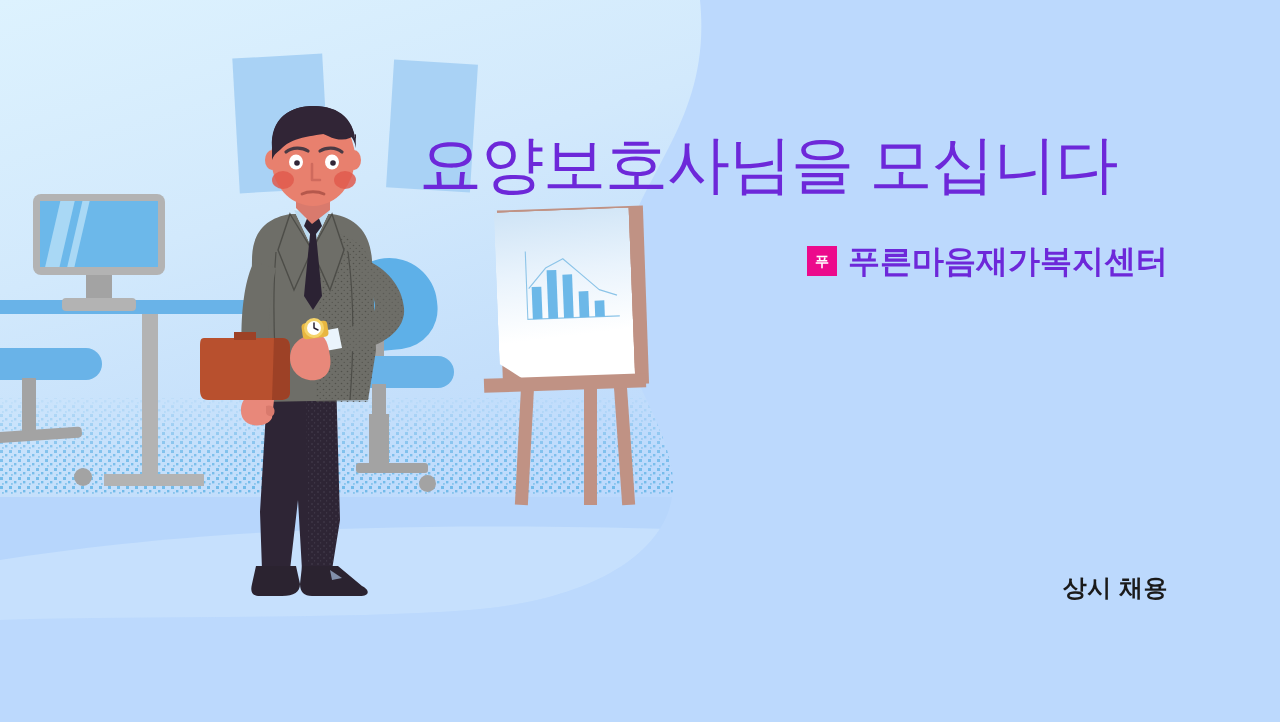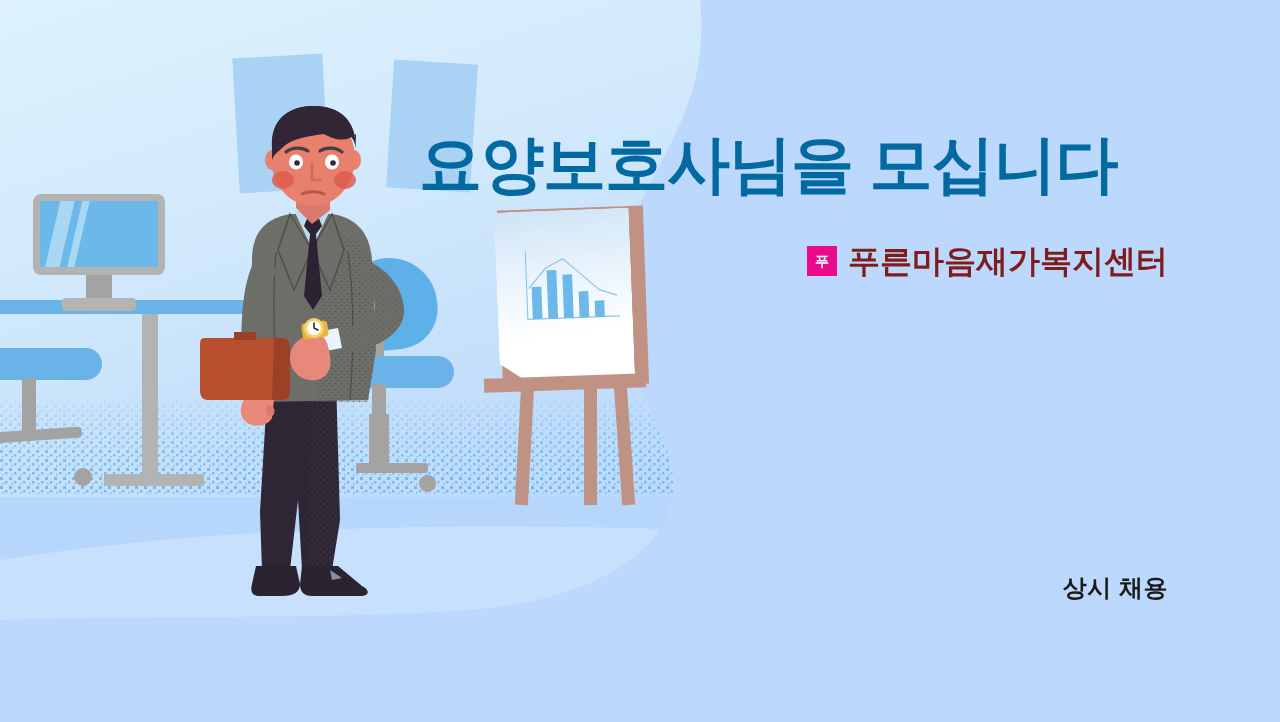--- a/index.html
+++ b/index.html
@@ -86,33 +86,33 @@
   .chart-svg { position:absolute; left:497px; top:210px; width:135px; height:172px;
                transform:rotate(-2.2deg); }
 
   
   .man { position:absolute; left:190px; top:100px; width:260px; height:520px; }
   .man svg { display:block; }
 
   
   .title {
     position:absolute; left:419px; top:133px;
-    font-size:63px; font-weight:700; color:#0369a1;
+    font-size:63px; font-weight:400; color:#6d28d9;
     letter-spacing:-1px; white-space:nowrap; line-height:1;
   }
   .company-row {
     position:absolute; right:112px; top:245px;
     display:flex; align-items:center; gap:11px;
   }
   .company-badge {
     width:30px; height:30px; background:#ec0a8c; color:#ffffff;
     font-size:14px; font-weight:700; line-height:30px; text-align:center;
   }
   .company-name {
-    font-size:32px; font-weight:700; color:#7f1d1d; white-space:nowrap; line-height:1;font-family:Liberation Serif, serif;
+    font-size:32px; font-weight:700; color:#6d28d9; white-space:nowrap; line-height:1;font-family:Liberation Serif, serif;
   }
   .hire-note {
     position:absolute; right:112px; top:572px;
     font-size:24px; font-weight:700; color:#1a1a1a;
     letter-spacing:0.5px; white-space:nowrap;text-align:right;
   }
 </style>
 </head>
 <body>
 

